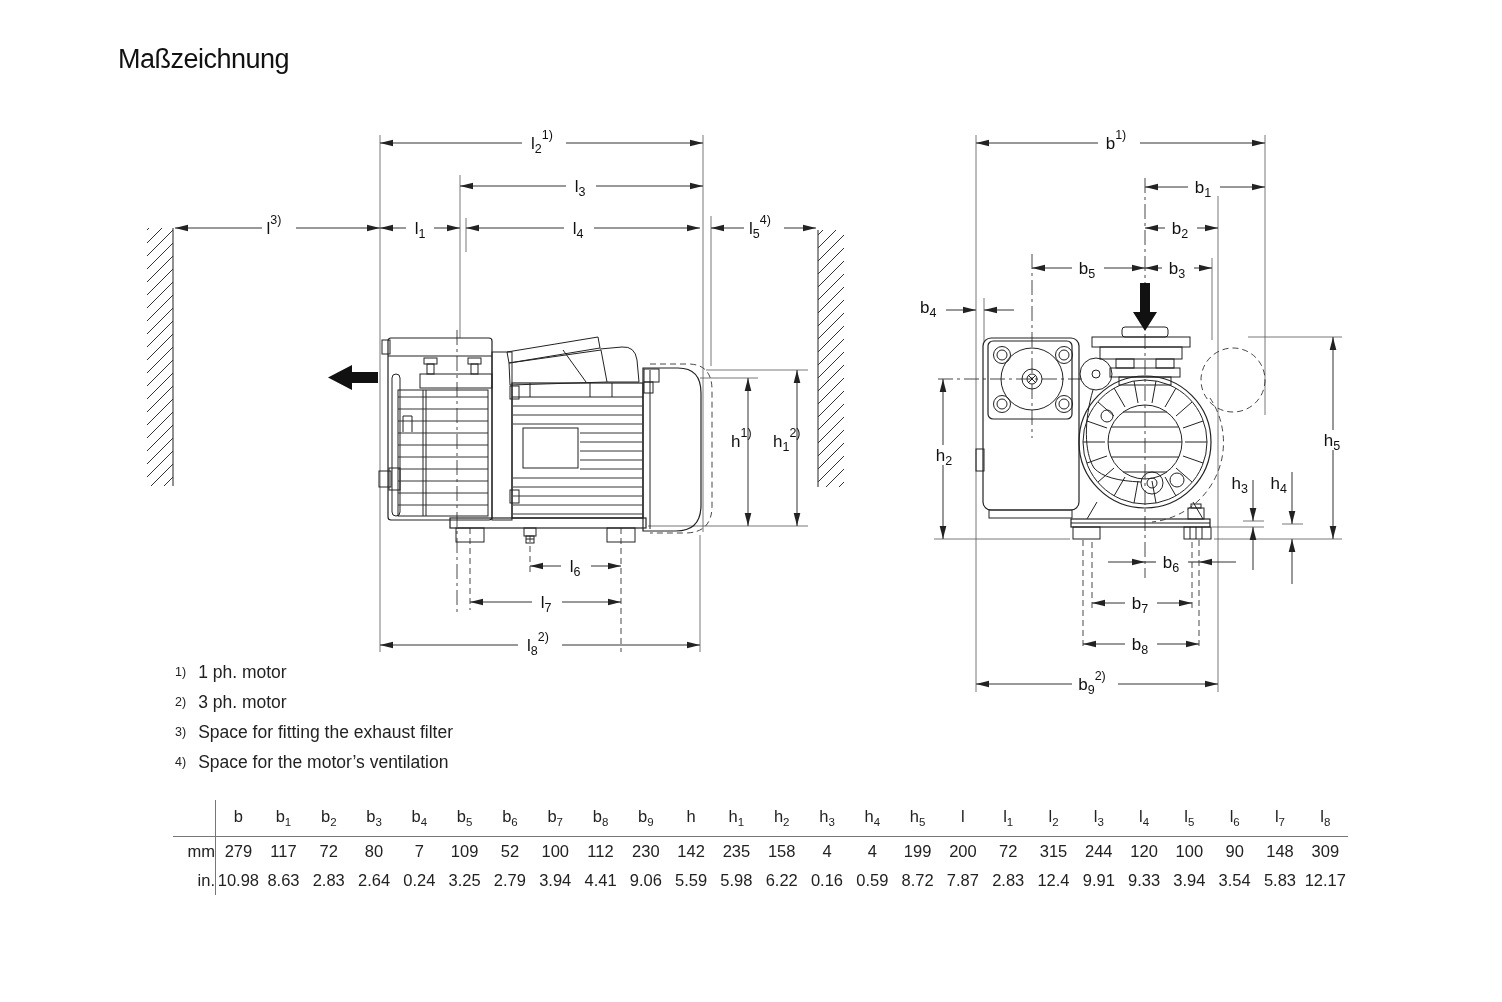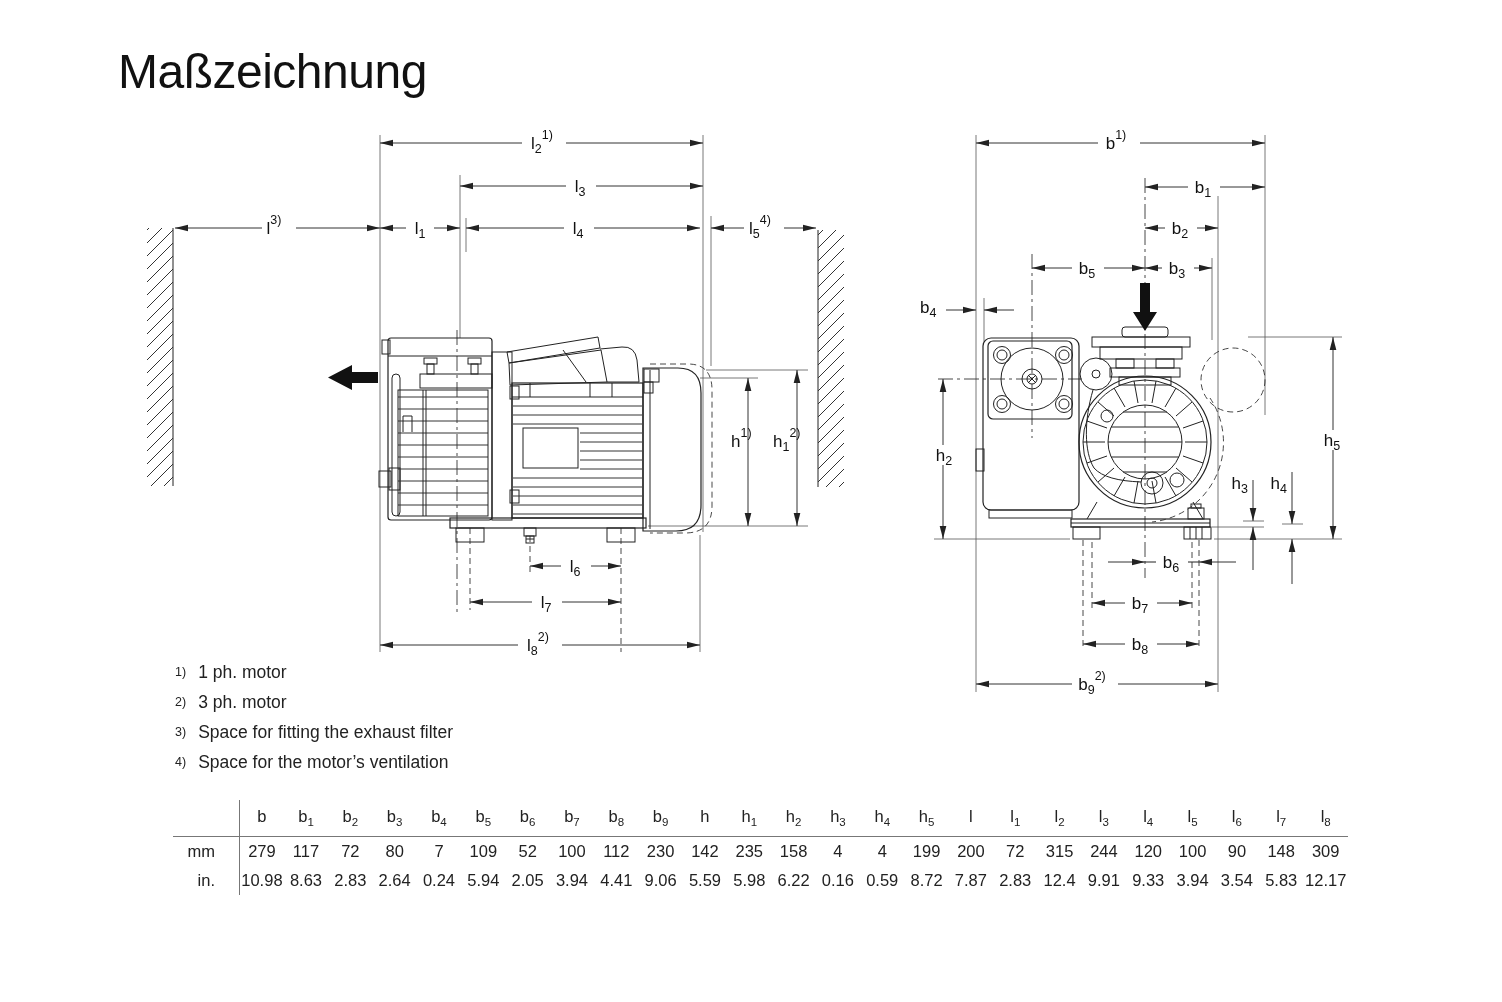--- a/index.html
+++ b/index.html
@@ -1,38 +1,38 @@
 <!DOCTYPE html>
 <html><head>
 <meta charset="utf-8">
 <style>
   html,body{margin:0;padding:0;background:#fff;}
   body{width:1502px;height:1002px;position:relative;font-family:"Liberation Sans",sans-serif;color:#1a1a1a;overflow:hidden;}
-  .page-title{position:absolute;left:118px;top:44px;font-size:48px;font-weight:400;letter-spacing:-0.5px;color:#111;margin:0;}
+  .page-title{position:absolute;left:118px;top:44px;font-size:27px;font-weight:400;letter-spacing:-0.5px;color:#111;margin:0;}
   svg{position:absolute;left:0;top:0;}
   svg text{font-family:"Liberation Sans",sans-serif;font-size:17px;fill:#111;}
   svg .sub{font-size:12.5px;}
   svg .sup{font-size:12.5px;}
   .o{fill:none;stroke:#222;stroke-width:1.2;}
   .t{fill:none;stroke:#222;stroke-width:1;}
   .dimln{stroke:#333;stroke-width:1;fill:none;marker-start:url(#ar);marker-end:url(#ar);}
   .dime{stroke:#333;stroke-width:1;fill:none;marker-end:url(#ar);}
   .ext{stroke:#555;stroke-width:0.8;fill:none;}
   .dash{stroke:#333;stroke-width:0.9;fill:none;stroke-dasharray:6 4;}
   .dd{stroke:#333;stroke-width:0.9;fill:none;stroke-dasharray:15 4 3 4;}
   .lbg{fill:#fff;}
   .blk{fill:#111;stroke:none;}
   
   .footnotes{position:absolute;left:175px;top:662px;font-size:17.5px;color:#222;}
   .fnrow{margin-bottom:9px;display:flex;align-items:baseline;}
   .fnrow sup{font-size:12.5px;margin-right:12px;position:relative;top:-2px;}
   
   .dimtable{position:absolute;left:173px;top:800px;width:1175px;border-collapse:collapse;table-layout:fixed;font-size:16.5px;color:#222;}
   .dimtable th,.dimtable td{font-weight:400;text-align:center;padding:0;}
-  .dimtable .unitcol{width:42px;text-align:right;padding-right:24px;}
+  .dimtable .unitcol{width:42px;text-align:right;padding-right:0;}
   .dimtable thead th{height:36px;vertical-align:middle;border-bottom:1.2px solid #777;}
   .dimtable tbody th{border-right:0;}
   .dimtable tbody td,.dimtable tbody th{height:29px;vertical-align:middle;}
   .dimtable thead .unitcol,.dimtable tbody .unitcol{border-right:1.2px solid #777;}
   .dimtable sub{font-size:11.5px;}
 </style>
 </head>
 <body>
 
 <h1 class="page-title">Maßzeichnung</h1>
@@ -488,23 +488,23 @@
           <td>10.98</td>
 
           <td>8.63</td>
 
           <td>2.83</td>
 
           <td>2.64</td>
 
           <td>0.24</td>
 
-          <td>5.94</td>
-
-          <td>2.05</td>
+          <td>3.25</td>
+
+          <td>2.79</td>
 
           <td>3.94</td>
 
           <td>4.41</td>
 
           <td>9.06</td>
 
           <td>5.59</td>
 
           <td>5.98</td>

